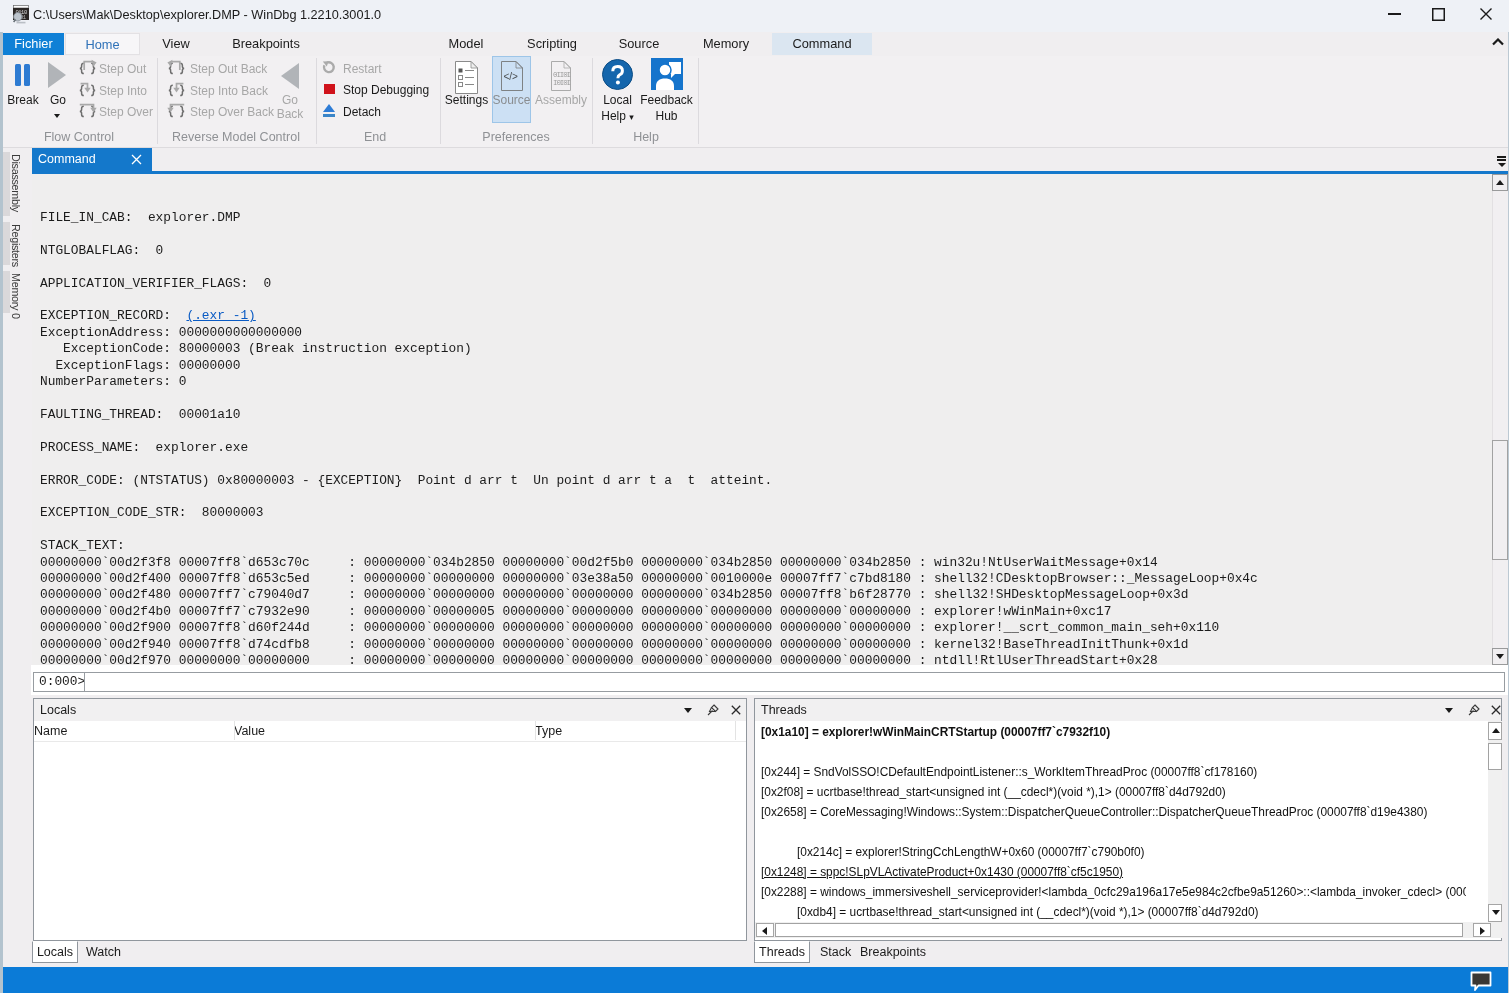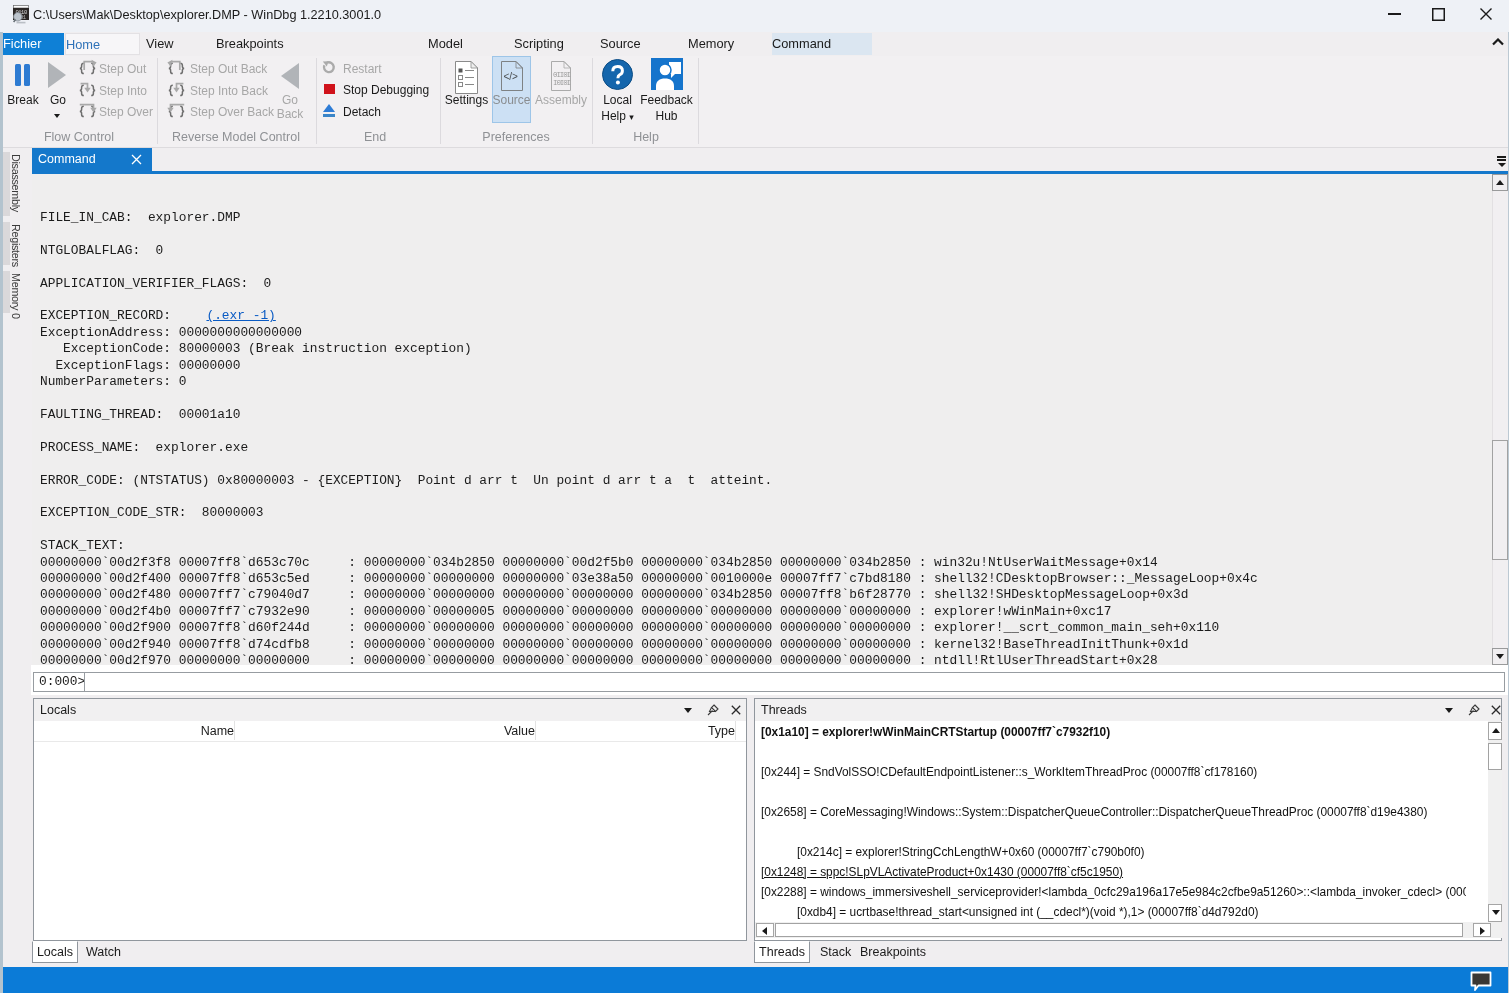--- a/index.html
+++ b/index.html
@@ -7,21 +7,21 @@
 body { font-family:"Liberation Sans", sans-serif; -webkit-font-smoothing:antialiased; }
 #win { position:absolute; left:0; top:0; width:1509px; height:993px; background:#f0eef0; }
 .abs { position:absolute; }
 
 
 #titlebar { position:absolute; left:0; top:0; width:1509px; height:32px; background:#eef1f6; }
 #title-text { position:absolute; left:33px; top:8px; font-size:12.7px; color:#1a1a1a; white-space:pre; }
 
 
 #tabrow { position:absolute; left:0; top:32px; width:1509px; height:24px; background:#f0eef0; }
-.rtab { position:absolute; top:1px; height:22px; line-height:22px; font-size:12.8px; color:#1b1b1b; }
+.rtab { position:absolute; top:1px; height:22px; line-height:22px; font-size:12.8px; color:#1b1b1b; text-align:center; }
 
 
 #ribbon { position:absolute; left:0; top:56px; width:1509px; height:92px; background:#f2f0f2; border-bottom:1px solid #dddbde; }
 .gsep { position:absolute; top:2px; height:86px; width:1px; background:#dcdade; }
 .glabel { position:absolute; top:74px; width:200px; text-align:center; font-size:12.5px; color:#8f9195; }
 .blabel { position:absolute; font-size:12px; color:#1a1a1a; text-align:center; white-space:nowrap; }
 .gray { color:#a7a7a7; }
 
 
 #docstrip { position:absolute; left:0; top:148px; width:1509px; height:23px; background:#f0eef0; }
@@ -29,38 +29,38 @@
 #blueline { position:absolute; left:32px; top:171px; width:1477px; height:3px; background:#1478cb; }
 
 
 #sidebar { position:absolute; left:0; top:148px; width:32px; height:819px; background:#f0eef0; }
 .vtabbar { position:absolute; left:3px; width:7px; background:#dad8da; }
 .vtabtext { position:absolute; left:10px; font-size:10.8px; letter-spacing:-0.3px; color:#3a3a3a; writing-mode:vertical-rl; white-space:nowrap; }
 
 
 #docarea { position:absolute; left:32px; top:174px; width:1460px; height:491px; background:#efeeee; overflow:hidden; }
 #docpre { position:absolute; left:8px; top:36px; font-family:"Liberation Mono", monospace; font-size:12.85px; line-height:16.4px; color:#1b1b1b; white-space:pre; }
-#docpre a { color:#0a5bc4; text-decoration:underline;margin-left:20px; }
+#docpre a { color:#0a5bc4; text-decoration:underline; }
 
 
 .sb-track { position:absolute; background:#f1eff1; }
 .sb-btn { position:absolute; background:#f1eff1; border:1px solid #999a9b; }
 .sb-thumb { position:absolute; background:#f1eff1; border:1px solid #a2a2a2; }
 .tri { position:absolute; width:0; height:0; }
 
 
 #promptbox { position:absolute; left:33px; top:672px; width:52px; height:20px; background:#fff; border:1px solid #979ca1; font-family:"Liberation Mono", monospace; font-size:12.85px; line-height:18px; padding-left:5px; color:#1b1b1b; }
 #promptinput { position:absolute; left:84px; top:672px; width:1421px; height:20px; background:#fff; border:1px solid #979ca1; }
 
 
 .panel { position:absolute; top:698px; height:243px; background:#fff; border:1px solid #90969d; }
 .ptitle { position:absolute; left:0; top:0; right:0; height:22px; background:#f1f0f1; font-size:12.5px; color:#1b1b1b; line-height:22px; padding-left:6px; }
 #locals { left:33px; width:714px; }
 #threads { left:754px; width:748px; }
-.hcell { position:absolute; top:22px; height:20px; font-size:12.5px; color:#1b1b1b; text-align:right; line-height:20px; }
+.hcell { position:absolute; top:22px; height:20px; font-size:12.5px; color:#1b1b1b; text-align:left; line-height:20px; }
 .hsep { position:absolute; top:22px; height:19px; width:1px; background:#e3e3e3; }
 .trow { position:absolute; left:6px; font-size:11.9px; color:#111; white-space:nowrap; line-height:20px; width:705px; overflow:hidden; }
 
 
 .btab { position:absolute; top:941px; height:22px; background:#fff; border:1px solid #90969d; border-top:1px solid #fff; font-size:12.5px; line-height:20px; text-align:center; color:#1b1b1b; }
 .btext { position:absolute; top:941px; height:22px; font-size:12.5px; line-height:22px; color:#1b1b1b; }
 
 
 #statusbar { position:absolute; left:0; top:967px; width:1509px; height:26px; background:#0b7bd7; }
 
@@ -332,20 +332,21 @@
           <path d="M8 2 L12 6 L9.5 8.5 L5.5 4.5 Z"></path>
           <path d="M5.5 4.5 L3.5 8.5 L9.5 8.5"></path>
           <line x1="6.5" y1="7.5" x2="2" y2="12"></line>
         </g>
       </svg>
     <svg class="abs" style="left:736px;top:6px" width="10" height="10" viewBox="0 0 10 10">
         <path d="M0.8 0.8 L9.2 9.2 M9.2 0.8 L0.8 9.2" stroke="#2a2a2a" stroke-width="1.3"></path>
       </svg>
     <div class="trow" style="top:23px;font-weight:bold;">[0x1a10] = explorer!wWinMainCRTStartup (00007ff7`c7932f10)</div>
     <div class="trow" style="top:63px;">[0x244] = SndVolSSO!CDefaultEndpointListener::s_WorkItemThreadProc (00007ff8`cf178160)</div>
+    <div class="trow" style="top:83px;">[0x2f08] = ucrtbase!thread_start&lt;unsigned int (__cdecl*)(void *),1&gt; (00007ff8`d4d792d0)</div>
     <div class="trow" style="top:103px;">[0x2658] = CoreMessaging!Windows::System::DispatcherQueueController::DispatcherQueueThreadProc (00007ff8`d19e4380)</div>
     <div class="trow" style="top:143px;padding-left:36px;">[0x214c] = explorer!StringCchLengthW+0x60 (00007ff7`c790b0f0)</div>
     <div class="trow" style="top:163px;text-decoration:underline;">[0x1248] = sppc!SLpVLActivateProduct+0x1430 (00007ff8`cf5c1950)</div>
     <div class="trow" style="top:183px;">[0x2288] = windows_immersiveshell_serviceprovider!&lt;lambda_0cfc29a196a17e5e984c2cfbe9a51260&gt;::&lt;lambda_invoker_cdecl&gt; (00007ff8`</div>
     <div class="trow" style="top:203px;padding-left:36px;">[0xdb4] = ucrtbase!thread_start&lt;unsigned int (__cdecl*)(void *),1&gt; (00007ff8`d4d792d0)</div>
 
     <div class="sb-track" style="left:733px;top:22px;width:14px;height:201px;background:#f0f0f0;"></div>
     <div class="sb-btn" style="left:733px;top:23px;width:14px;height:18px;background:#fff;border-color:#a5a5a5;"></div>
     <div class="tri" style="left:737px;top:29px;border-bottom:5px solid #1a1a1a;border-left:4.5px solid transparent;border-right:4.5px solid transparent;"></div>
     <div class="sb-thumb" style="left:733px;top:44px;width:14px;height:27px;background:#fff;"></div>

